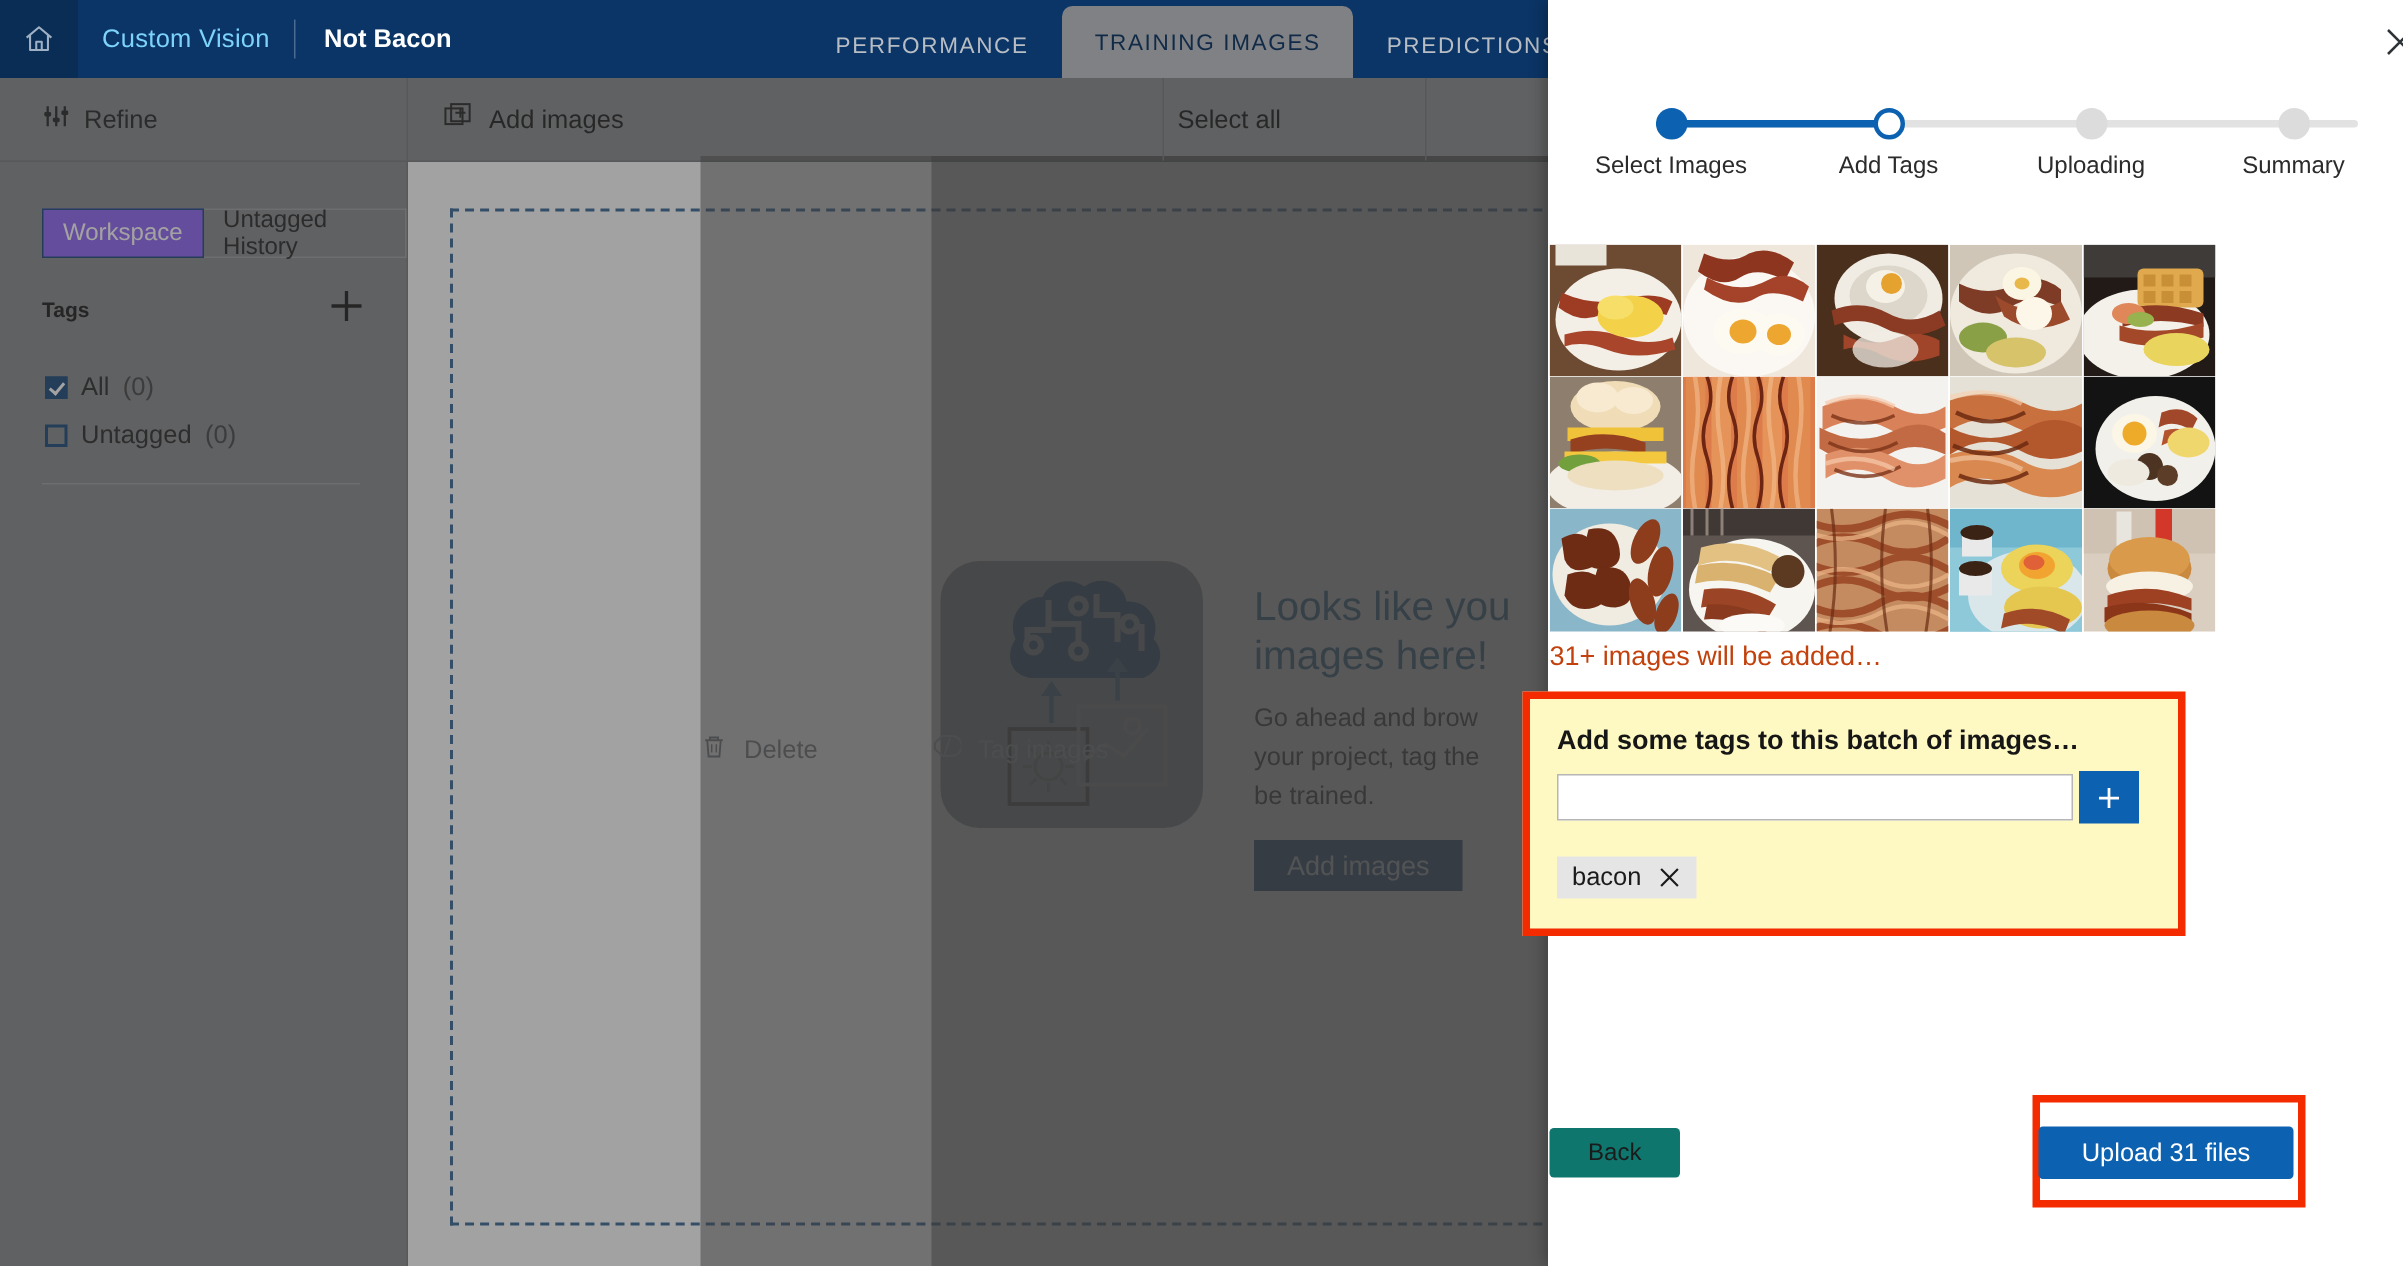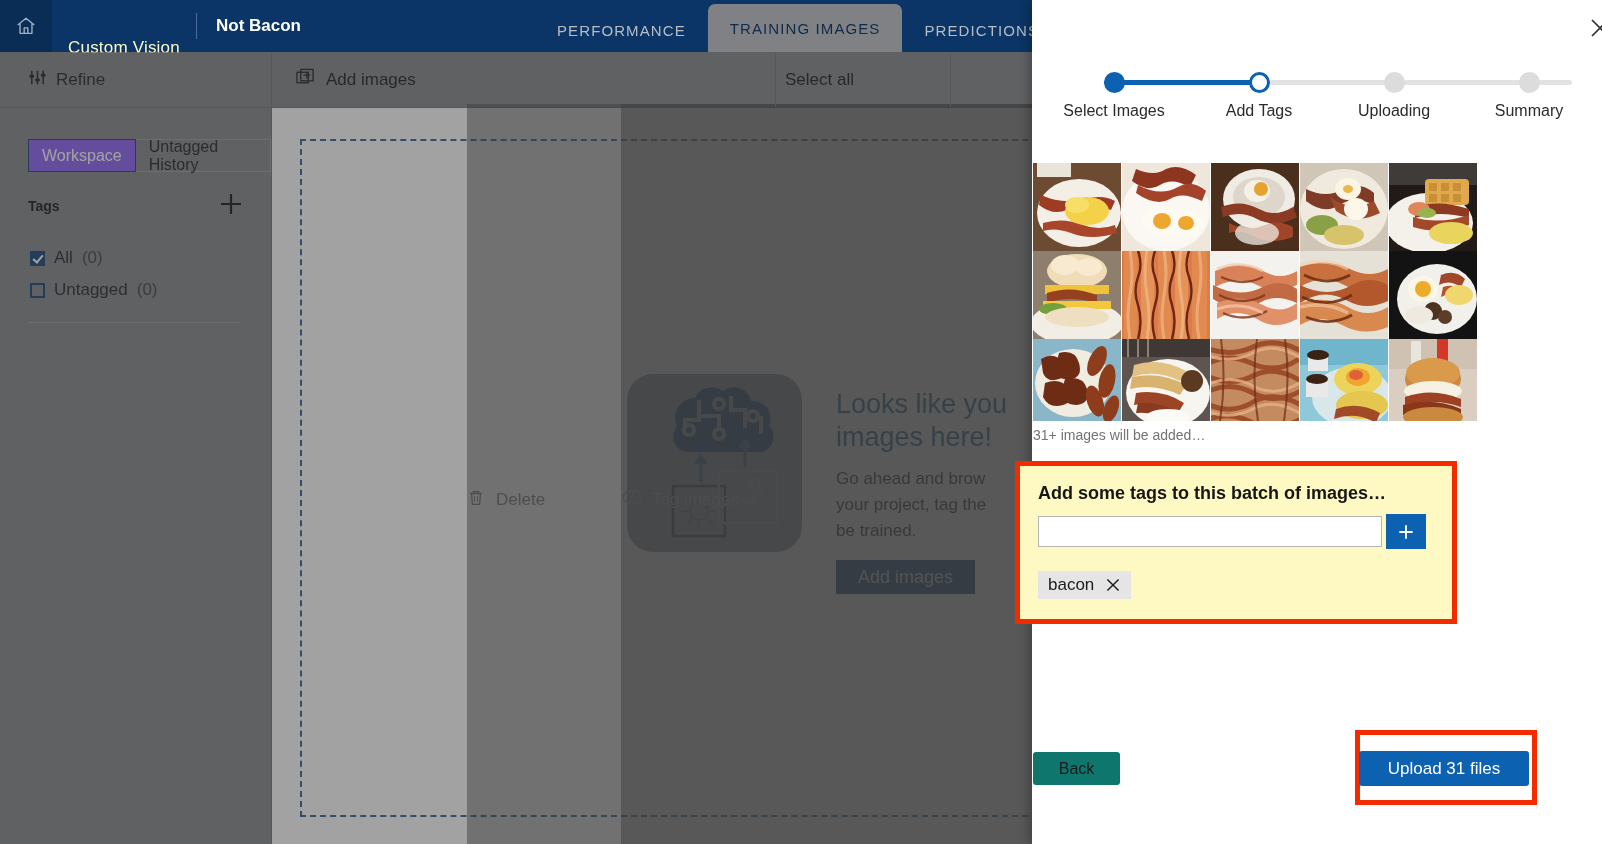--- a/index.html
+++ b/index.html
@@ -12,21 +12,21 @@
   #app{position:relative;width:1602px;height:844px;overflow:hidden;background:#fff;}
 
   
   #base{position:absolute;inset:0;background:#ffffff;}
 
   
   .topnav{position:absolute;left:0;top:0;width:1602px;height:52px;background:#0b3566;}
   .home-btn{position:absolute;left:0;top:0;width:52px;height:52px;background:#0a2d56;
             display:flex;align-items:center;justify-content:center;}
   .brand{position:absolute;left:68px;top:0;height:52px;display:flex;align-items:center;
-         color:#fef9c3;font-size:17px;letter-spacing:.2px;margin-top:22px;}
+         color:#7dd3fc;font-size:17px;letter-spacing:.2px;}
   .brand-sep{position:absolute;left:196px;top:13px;width:1px;height:26px;background:#4a6b92;}
   .project{position:absolute;left:216px;top:0;height:52px;display:flex;align-items:center;
            color:#ffffff;font-size:17px;font-weight:bold;}
   .tabs{position:absolute;left:535px;top:0;height:52px;display:flex;align-items:flex-end;}
   .tab{height:44px;padding:0 22px;display:flex;align-items:center;justify-content:center;
        color:#b8bdc4;font-size:15px;letter-spacing:1.1px;white-space:nowrap;}
   .tab.active{background:#7f8184;color:#102a47;border-radius:7px 7px 0 0;height:48px;}
 
   
   .toolbar{position:absolute;left:0;top:52px;width:1602px;height:55px;background:#808285;
@@ -91,21 +91,21 @@
   .node.todo{background:#dcdcdc;}
   .steplbl{position:absolute;top:38px;font-size:16px;color:#2b2b2b;white-space:nowrap;transform:translateX(-50%);}
 
   
   .thumbs{position:absolute;left:1033px;top:163px;width:454px;height:258px;overflow:hidden;
           display:grid;grid-template-columns:repeat(5,88px);grid-template-rows:repeat(3,88px);
           gap:0 1px;}
   .thumb{width:88px;height:88px;overflow:hidden;position:relative;}
   .thumb svg{display:block;width:88px;height:88px;}
 
-  .countline{position:absolute;left:1033px;top:427px;font-size:14px;color:#737373;}
+  .countline{position:absolute;left:1033px;top:427px;font-size:18px;color:#c2410c;}
 
   
   .hl-tags{position:absolute;left:1015px;top:461px;width:442px;height:163px;
            border:5px solid #f52b00;box-sizing:border-box;background:#fef9c3;}
   .tagbox-title{position:absolute;left:18px;top:17px;font-size:18px;font-weight:bold;color:#161616;}
   .tag-input{position:absolute;left:18px;top:50px;width:344px;height:31px;box-sizing:border-box;
              border:1px solid #b6b6b6;background:#fff;font-size:15px;padding:0 7px;outline:none;
              font-family:"Liberation Sans",sans-serif;}
   .tag-add{position:absolute;left:366px;top:48px;width:40px;height:35px;background:#0c62b0;
            border:none;cursor:pointer;display:flex;align-items:center;justify-content:center;}

